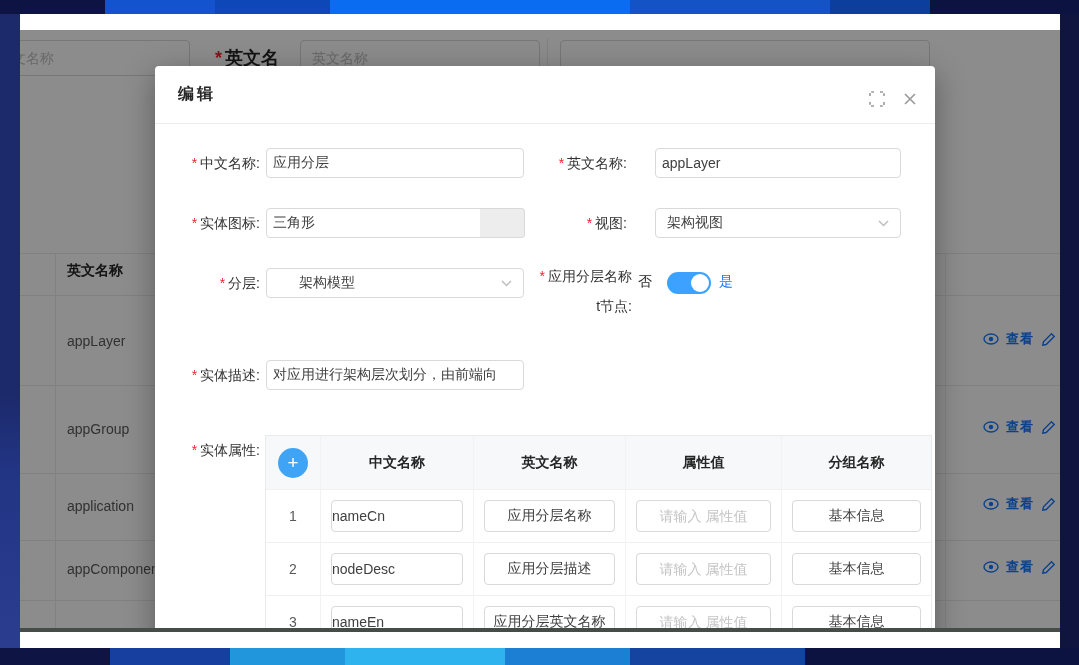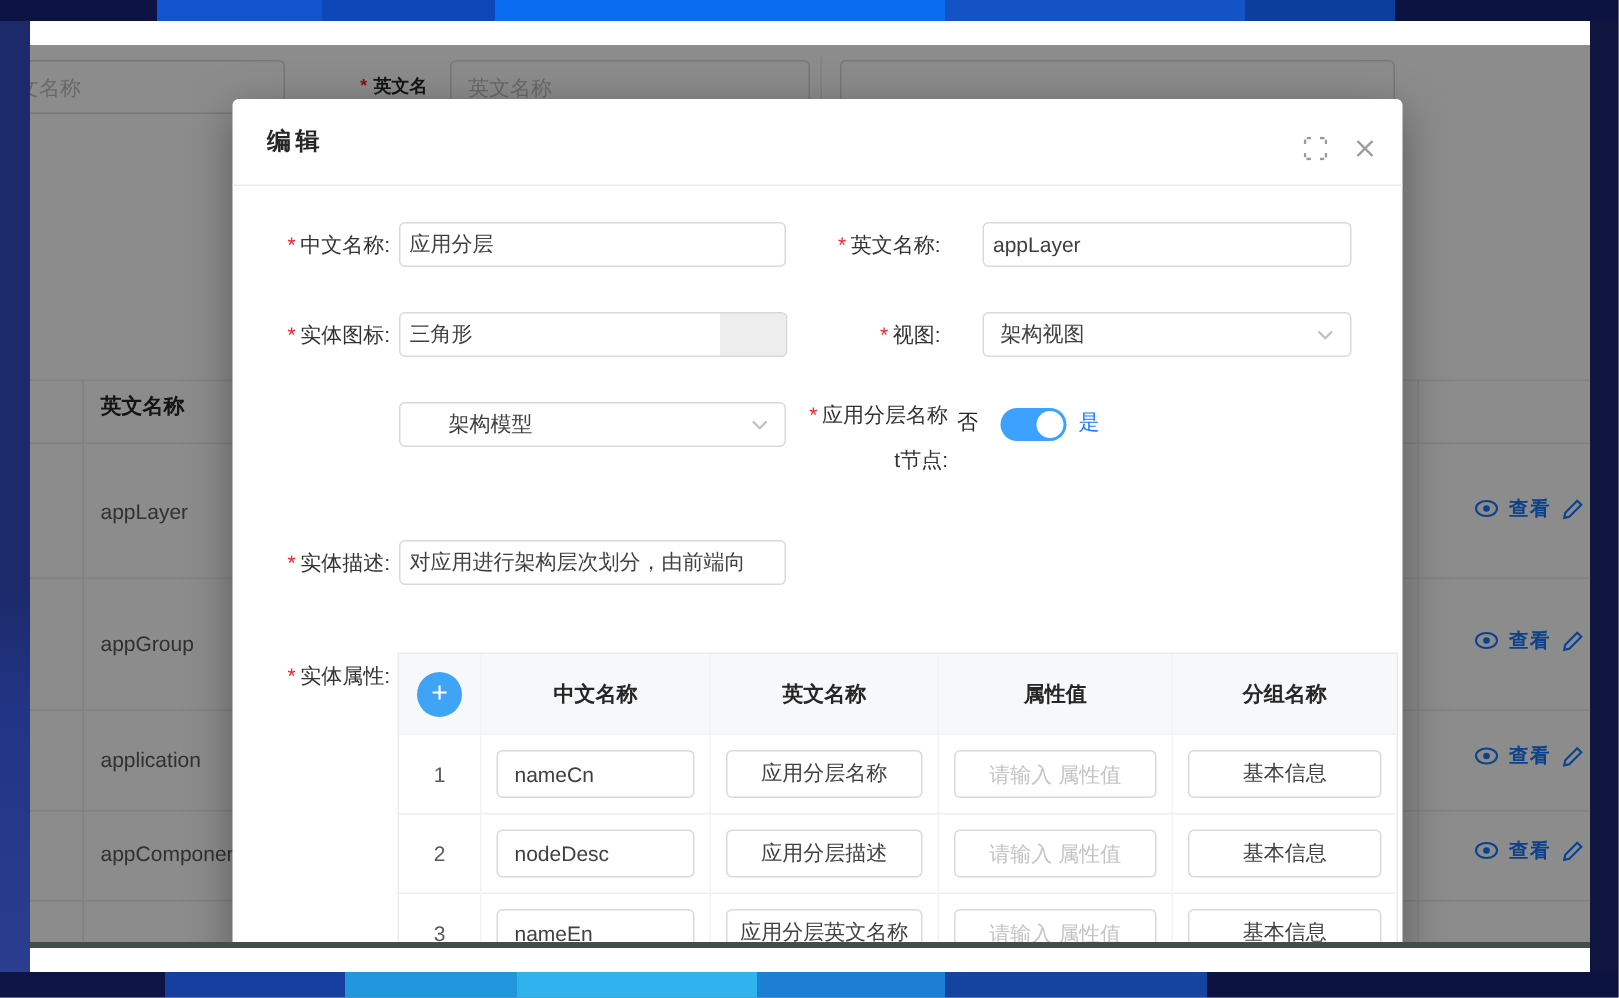--- a/index.html
+++ b/index.html
@@ -14,21 +14,21 @@
   .band-left{left:0;top:14px;width:20px;height:634px;
     background:linear-gradient(180deg,#1c2a6b 0 60%,#223484 72%,#2a3d8f 100%);}
   .band-right{left:1060px;top:14px;width:19px;height:634px;background:#10153f;}
   
   .window{left:20px;top:14px;width:1040px;height:634px;background:#fff;}
   .page{left:0;top:16px;width:1040px;height:598px;background:#fff;overflow:hidden;}
   .win-bottomline{left:0;top:614px;width:1040px;height:4px;background:#454d48;}
   
   .bg-input{height:36px;border:1px solid #d9d9d9;border-radius:4px;font-size:14px;color:#404040;padding:0 11px;outline:none;background:#fff;}
   .bg-input::placeholder{color:#bfbfbf;}
-  .bg-label{font-size:12px;font-weight:bold;color:#262626;line-height:36px;text-align:right;font-family:Liberation Mono, monospace;}
+  .bg-label{font-size:18px;font-weight:bold;color:#262626;line-height:36px;}
   .req{color:#f5222d;margin-right:3px;font-style:normal;}
   .hline{border-top:1px solid #ececec;height:0;}
   .vline{border-left:1px solid #ececec;width:0;}
   .bgt-header{font-size:14px;font-weight:bold;color:#262626;}
   .bgt-cell{font-size:14px;color:#5a5a5a;}
   .bg-actions{display:flex;align-items:center;gap:7px;justify-content:space-between;}
   .view-link{font-size:13px;font-weight:bold;color:#1677ff;letter-spacing:1px;}
   
   .mask{left:0;top:0;width:1040px;height:598px;background:rgba(0,0,0,0.45);z-index:5;}
   .modal{left:135px;top:36px;width:780px;height:720px;background:#fff;border-radius:4px;z-index:6;box-shadow:0 8px 30px rgba(0,0,0,0.35);}
@@ -49,21 +49,21 @@
   .attr-table{left:110px;top:369px;width:667px;border:1px solid #ebebeb;background:#fff;}
   .t-head{display:flex;height:53px;background:#f7f8fa;align-items:center;}
   .t-row{display:flex;height:53px;border-top:1px solid #f0f0f0;align-items:center;}
   .tc{height:100%;display:flex;align-items:center;justify-content:center;border-right:1px solid #f1f2f4;}
   .tc:last-child{border-right:none;}
   .c0{width:55px;}.c1{width:153px;}.c2{width:152px;}.c3{width:156px;}.c4{flex:1;}
   .th-text{font-size:14px;font-weight:bold;color:#262626;}
   .rownum{font-size:14px;color:#595959;}
   .addbtn{width:30px;height:30px;border-radius:50%;background:#3fa4f5;color:#fff;font-size:19px;line-height:28px;text-align:center;cursor:pointer;border:none;}
   .cinp{height:32px;border:1px solid #d9d9d9;border-radius:4px;font-size:14px;color:#404040;width:calc(100% - 20px);margin:0 10px;text-align:center;outline:none;background:#fff;}
-  .cinp.left{text-align:left;padding-left:11px;}
+  .cinp.left{text-align:left;}
   .cinp::placeholder{color:#c4c4c4;}
 </style>
 </head>
 <body>
 
 <div class="abs band-top"></div>
 <div class="abs band-bottom"></div>
 <div class="abs band-left"></div>
 <div class="abs band-right"></div>
 
@@ -156,20 +156,21 @@
       <input class="abs inp" style="left: 111px; top: 142px; width: 252px; border-radius: 4px 0px 0px 4px;" value="三角形">
       <div class="abs addon" style="left:325px;top:142px;width:45px;"></div>
       <div class="abs flabel" style="left:362px;top:142px;width:110px;"><i class="req">*</i><span>视图:</span></div>
       <div class="abs selectbox" style="left:500px;top:142px;width:246px;">
         <span class="sel-text">架构视图</span>
         <svg width="11" height="7" viewBox="0 0 11 7">
             <path d="M1 1l4.5 4.5L10 1" fill="none" stroke="#bfbfbf" stroke-width="1.5"></path>
           </svg>
       </div>
 
+      <div class="abs flabel" style="left:9px;top:202px;width:96px;"><i class="req">*</i><span>分层:</span></div>
       <div class="abs selectbox" style="left:111px;top:202px;width:258px;padding-left:32px;">
         <span class="sel-text">架构模型</span>
         <svg width="11" height="7" viewBox="0 0 11 7">
             <path d="M1 1l4.5 4.5L10 1" fill="none" stroke="#bfbfbf" stroke-width="1.5"></path>
           </svg>
       </div>
       <div class="abs flabel" style="left:340px;top:202px;width:137px;line-height:16px;"><i class="req">*</i><span>应用分层名称</span></div>
       <div class="abs flabel" style="left:340px;top:232px;width:137px;line-height:16px;"><span>t节点:</span></div>
       <span class="abs tog-off" style="left:483px;top:207px;">否</span>
       <div class="abs toggle" style="left:512px;top:206px;">

